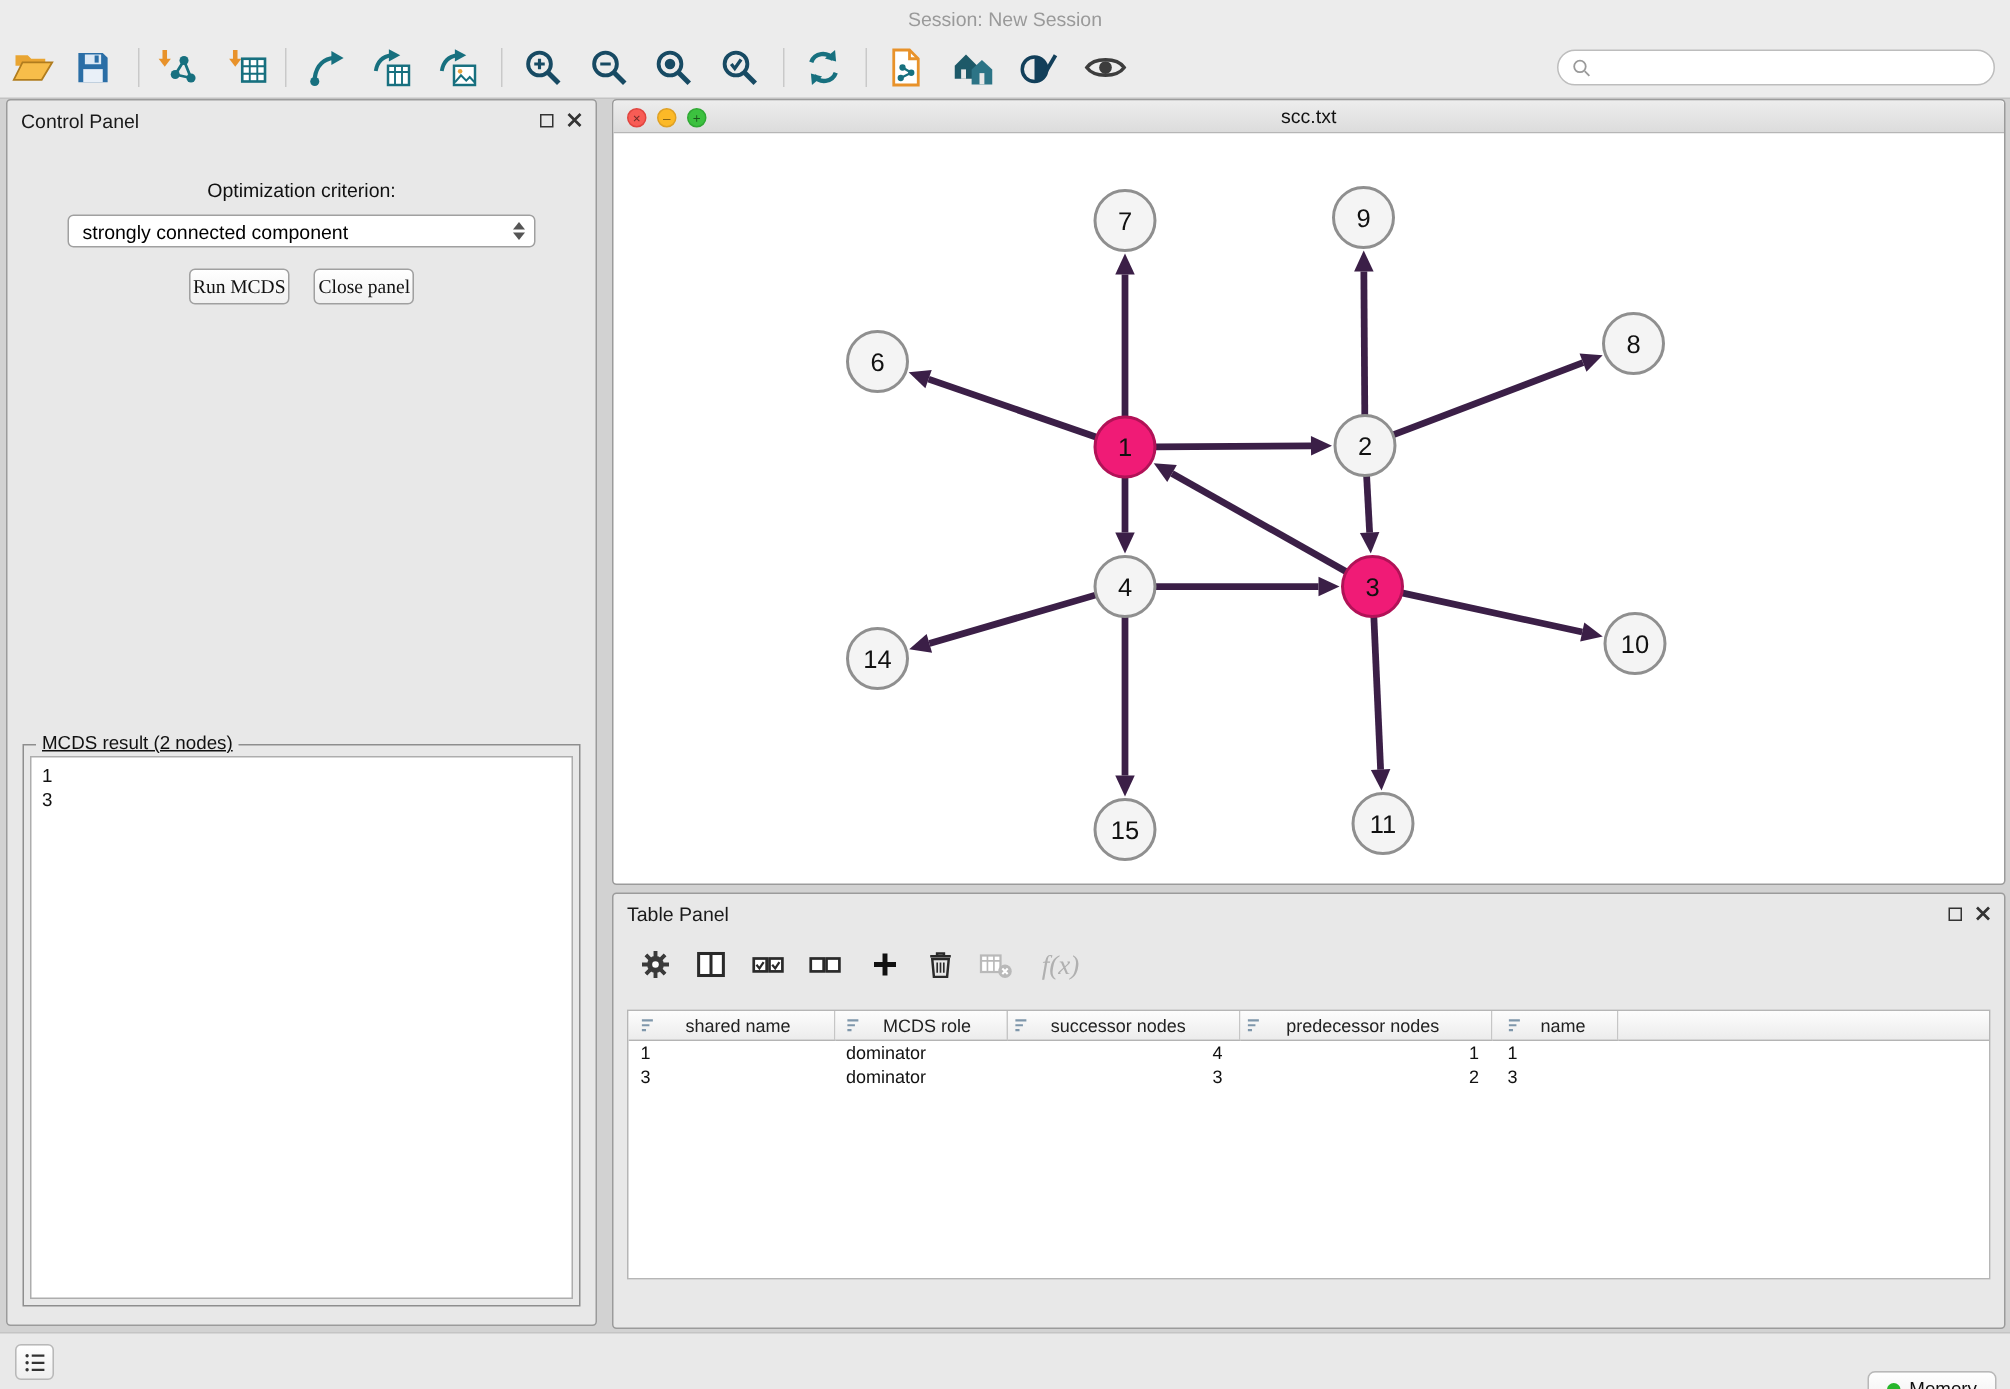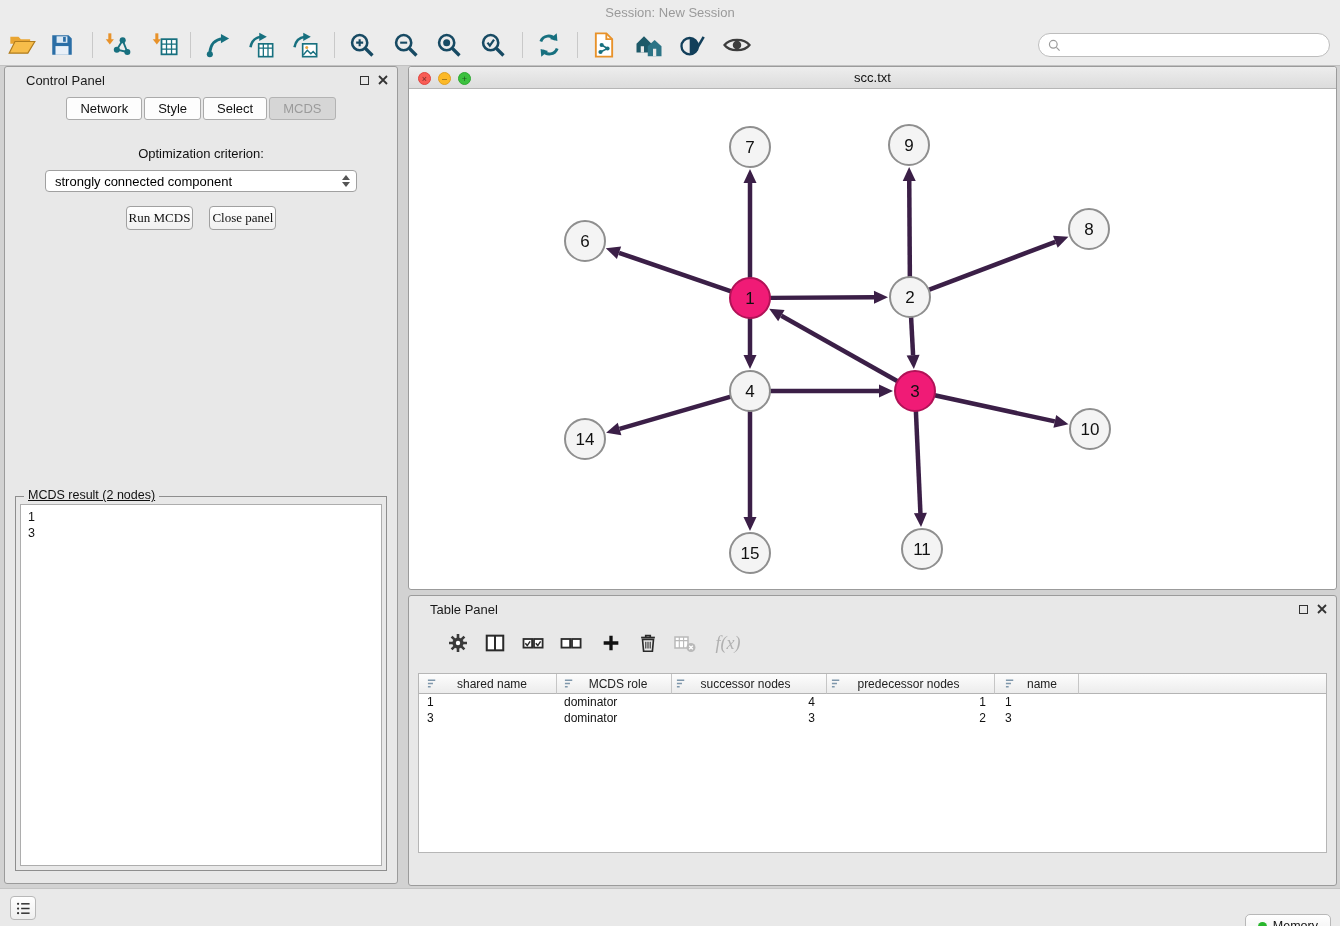--- a/index.html
+++ b/index.html
@@ -17,21 +17,21 @@
              border-bottom:1px solid #c2c2c2; }
   .tbtn { position:absolute; top:4px; width:34px; height:34px; display:flex; align-items:center; justify-content:center; border-radius:4px; }
   .tbtn svg { display:block; }
   .tsep { position:absolute; top:8px; width:1px; height:26px; background:#c9c9c9; }
   .search { position:absolute; right:10px; top:9px; width:292px; height:24px; background:#fff;
             border:1px solid #bdbdbd; border-radius:12px; display:flex; align-items:center; padding:0 8px; }
   .search input { border:none; outline:none; flex:1; font-size:13px; font-family:"Liberation Sans",sans-serif; background:transparent; margin-left:4px; }
 
   
   .panel { position:absolute; background:#e8e8e8; border:1px solid #9b9b9b; border-radius:3px; }
-  .panel-header { height:26px; display:flex; align-items:center; padding:0 9px; font-size:13px; color:#1a1a1a;margin-left:12px; }
+  .panel-header { height:26px; display:flex; align-items:center; padding:0 9px; font-size:13px; color:#1a1a1a; }
   .ph-icons { margin-left:auto; display:flex; align-items:center; gap:9px; }
   .ph-float { width:9px; height:9px; border:1.5px solid #333; display:inline-block; }
   .ph-close svg { display:block; }
 
   
   .control-panel { left:4px; top:66px; width:394px; height:818px; }
   .cp-tabs { display:flex; justify-content:center; margin-top:4px; }
   .tab { font-size:13px; padding:3px 13px; background:#fdfdfd; border:1px solid #aaa; border-radius:3px;
          margin:0 1px; color:#111; cursor:default; font-family:"Liberation Sans",sans-serif; }
   .tab.active { background:#d6d6d6; color:#9b9b9b; border-color:#b3b3b3; }
@@ -59,21 +59,21 @@
   .tl { position:absolute; top:5px; width:13px; height:13px; border-radius:50%; font-size:9px; line-height:12px;
         text-align:center; color:rgba(0,0,0,0.55); }
   .tl-red   { left:9px;  background:#f85c55; border:1px solid #e0443e; }
   .tl-yel   { left:29px; background:#fcb927; border:1px solid #dfa023; }
   .tl-grn   { left:49px; background:#3cc13f; border:1px solid #2fa833; }
   .network-canvas { display:block; }
 
   
   .table-panel { left:408px; top:595px; width:929px; height:291px; }
   .tp-toolbar { position:absolute; left:0; top:26px; right:0; height:44px; }
-  .tp-ic { position:absolute; top:6px; width:30px; height:30px; display:flex; align-items:center; justify-content:center;margin-left:21px; }
+  .tp-ic { position:absolute; top:6px; width:30px; height:30px; display:flex; align-items:center; justify-content:center; }
   .fx { font-family:"Liberation Serif", serif; font-style:italic; font-size:18px; color:#b0b0b0; }
   .tp-table { position:absolute; left:9px; right:9px; top:77px; height:180px; background:#fff; border:1px solid #b6b6b6; overflow:hidden; }
   .thead { display:flex; height:20px; }
   .thcell { display:flex; align-items:center; background:linear-gradient(#fdfdfd,#ececec);
             border-right:1px solid #c6c6c6; border-bottom:1px solid #b4b4b4; font-size:12px; color:#222;
             padding-left:4px; overflow:hidden; }
   .thcell .lbl { flex:1; text-align:center; padding-right:10px; white-space:nowrap; }
   .thfill { flex:1; background:linear-gradient(#fdfdfd,#ececec); border-bottom:1px solid #b4b4b4; }
   .trow { display:flex; height:16px; font-size:12px; color:#111; align-items:center; }
   .tcell { overflow:hidden; white-space:nowrap; }
@@ -257,26 +257,20 @@
       <span class="ph-icons">
         <span class="ph-float"></span>
         <span class="ph-close">
           <svg width="10" height="10" viewBox="0 0 10 10">
               <path d="M1 1 L9 9 M9 1 L1 9" stroke="#333" stroke-width="1.8"></path>
             </svg>
         </span>
       </span>
     </div>
 
-    <div class="cp-tabs">
-      <button class="tab">Network</button>
-      <button class="tab">Style</button>
-      <button class="tab">Select</button>
-      <button class="tab active">MCDS</button>
-    </div>
 
     <div class="opt-label">Optimization criterion:</div>
 
     <div class="dropdown">
       <span>strongly connected component</span>
       <span class="dd-stepper">
         <i class="dd-up"></i>
           <i class="dd-down"></i>
       </span>
     </div>

